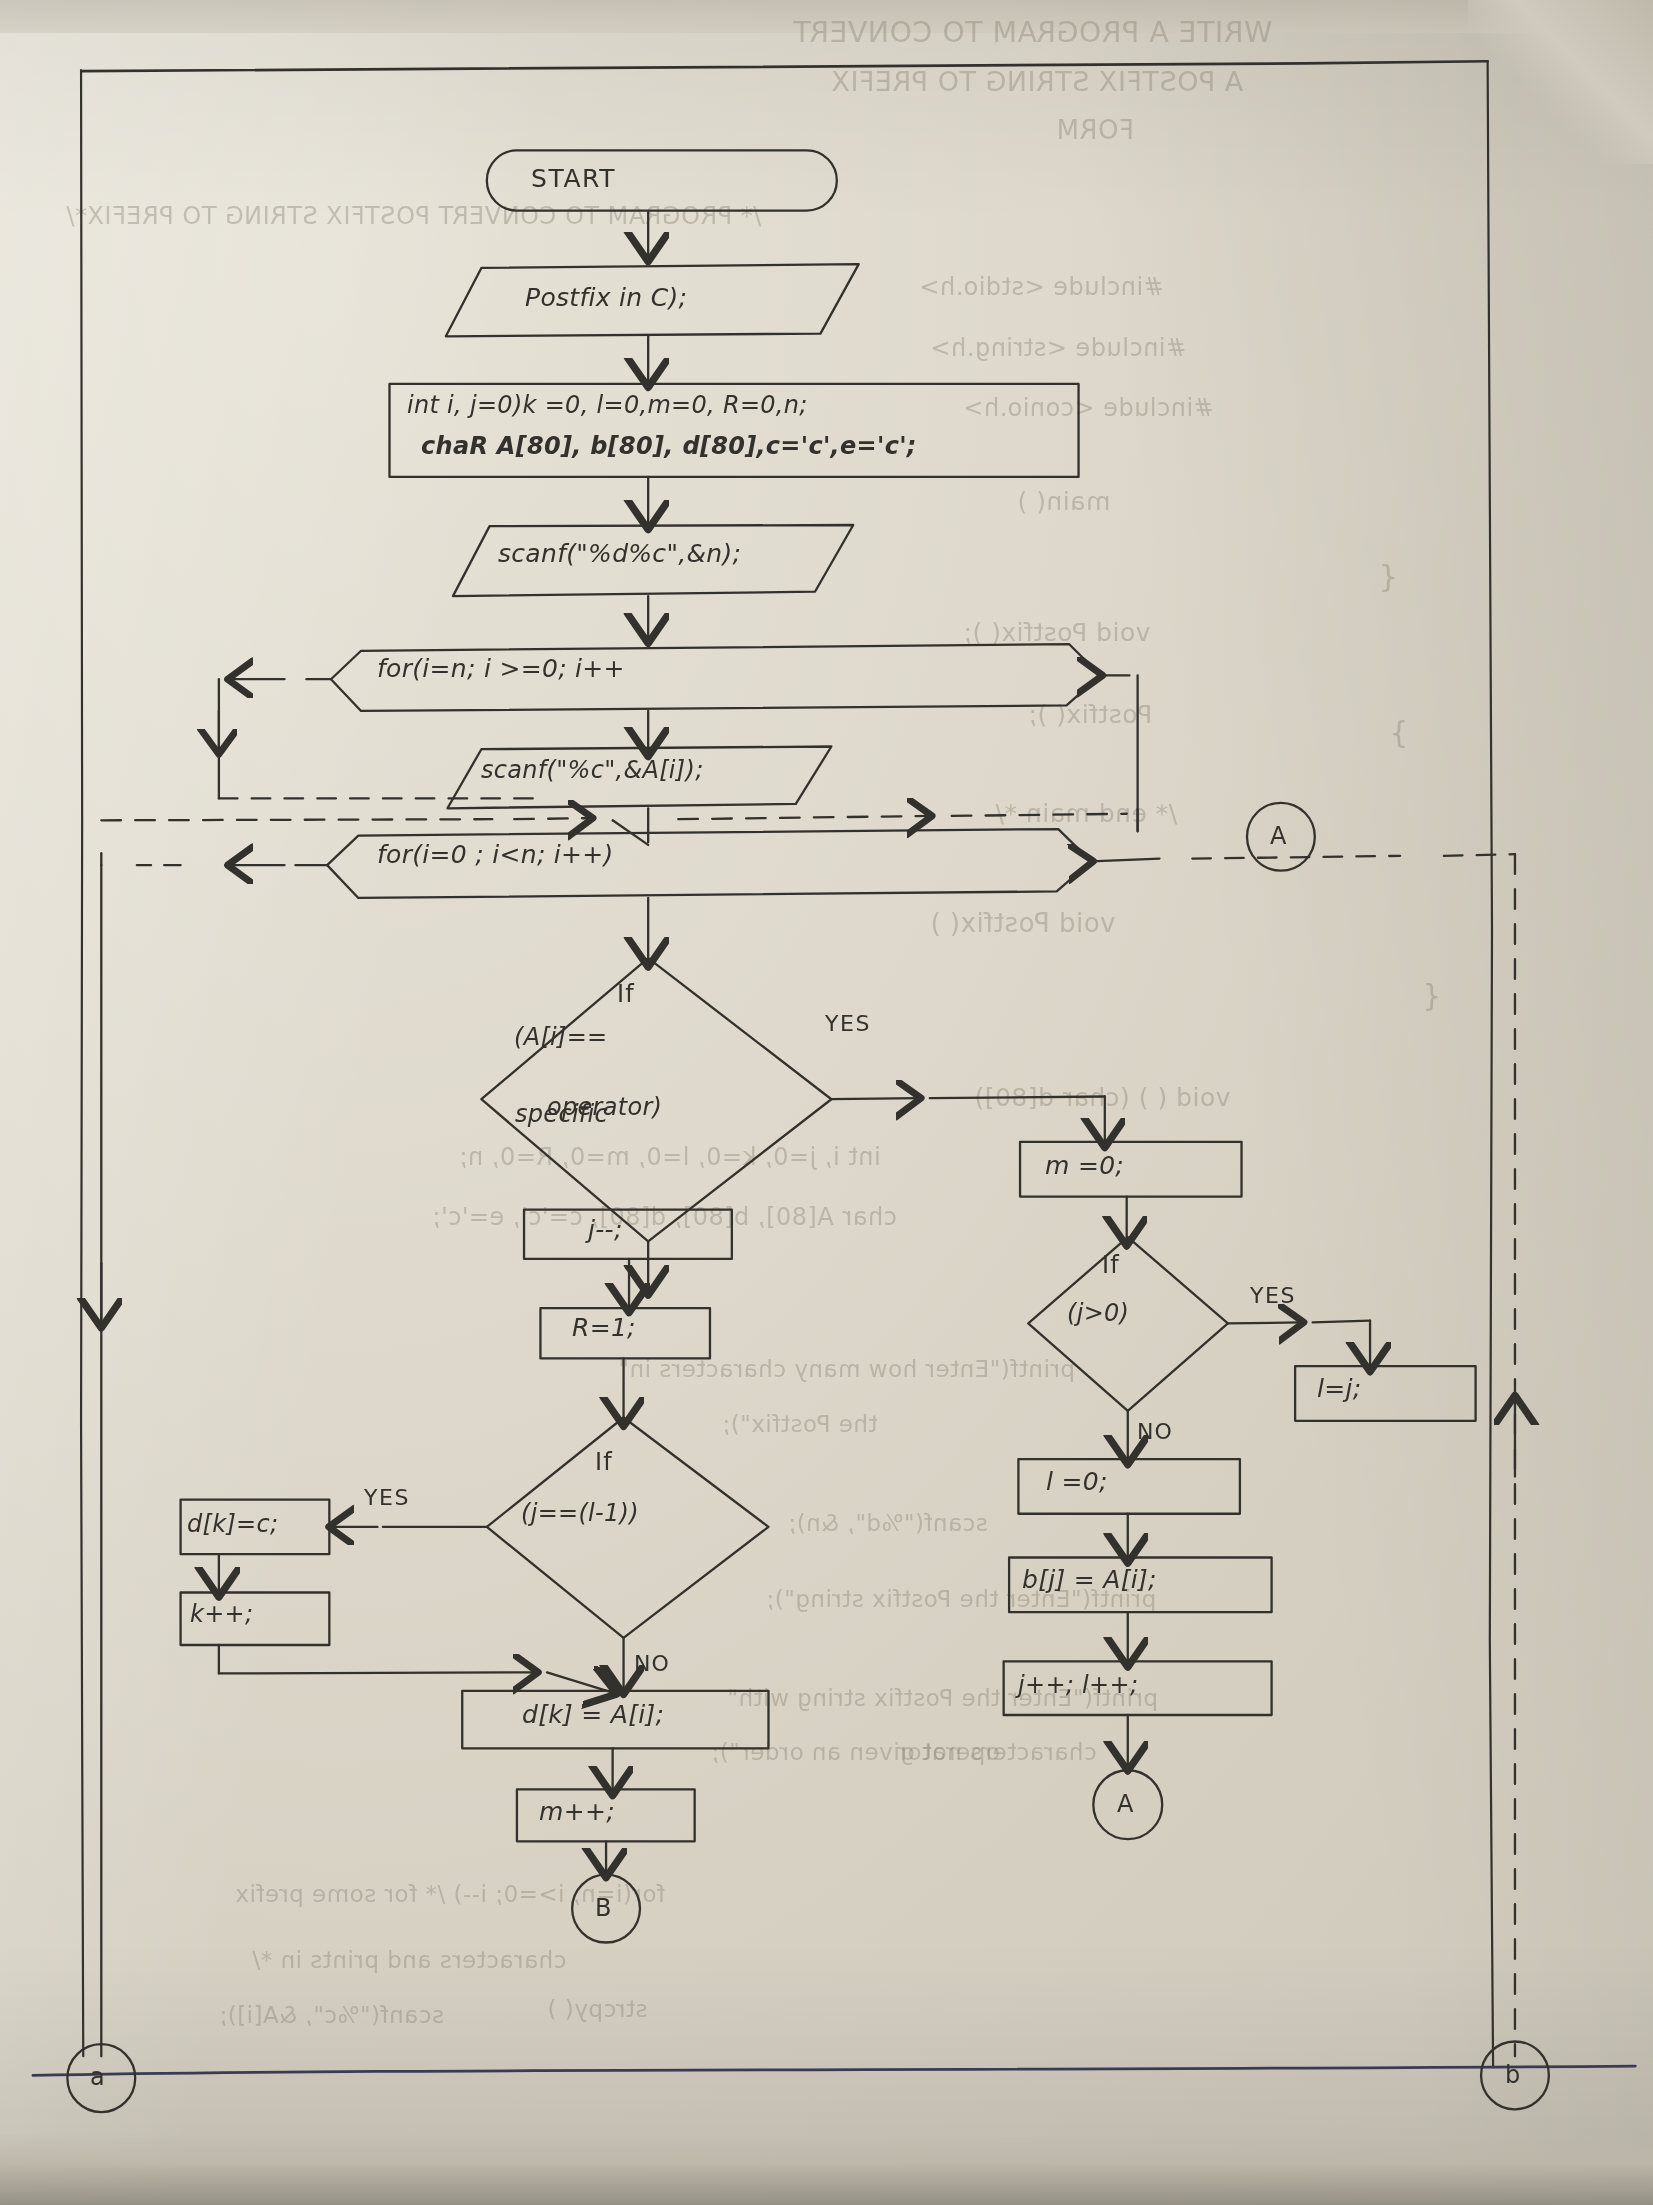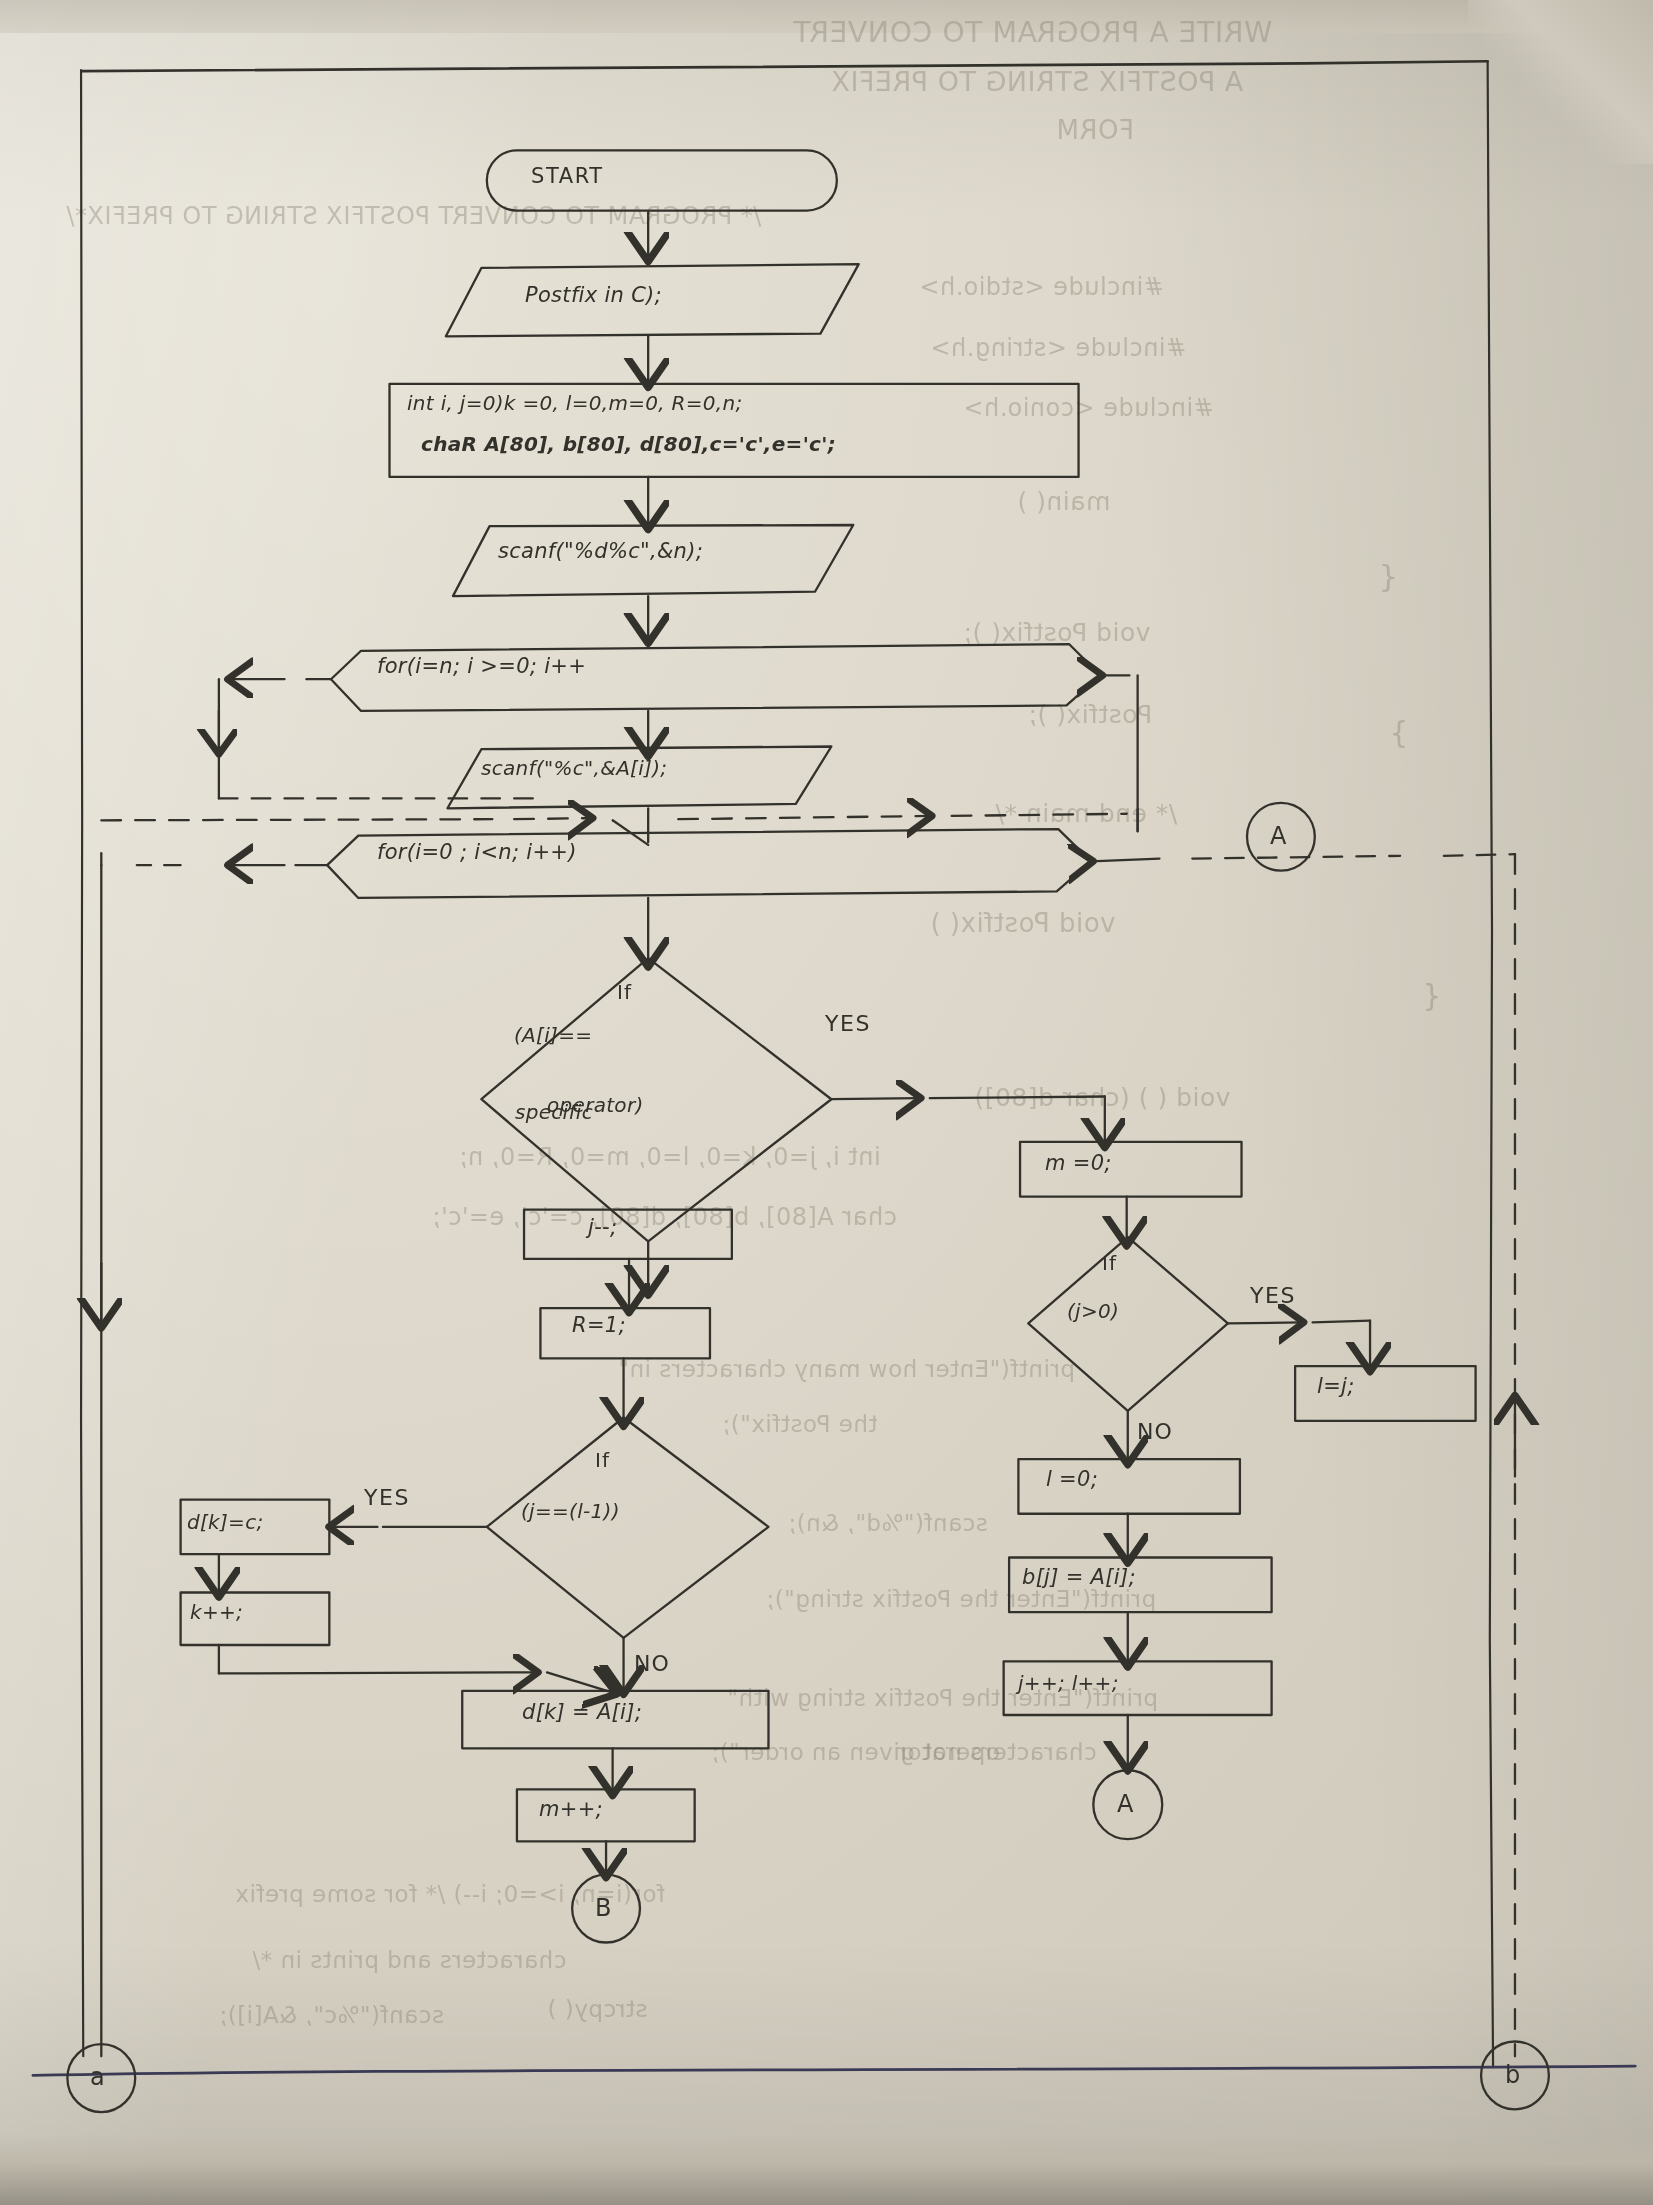--- a/index.html
+++ b/index.html
@@ -62,22 +62,22 @@
     color:#33312b;
     font-family:"DejaVu Sans", sans-serif;
     white-space:nowrap;
     letter-spacing:0.3px;
     transform-origin:left center;
   }
   .hw.it{font-style:italic;}
   .title{
     font-size:34px;letter-spacing:1.1px;color:#2c2a25;
   }
-  .big{font-size:21px;}
-  .mid{font-size:20px;}
+  .big{font-size:25px;}
+  .mid{font-size:24px;}
   .lbl{font-size:22px;letter-spacing:0.5px;}
   .conn{font-size:24px;}
 </style>
 </head>
 <body>
 
 <div id="paper">
   <div id="topstrip"></div>
   <div id="corner"></div>
   <div id="botstrip"></div>

